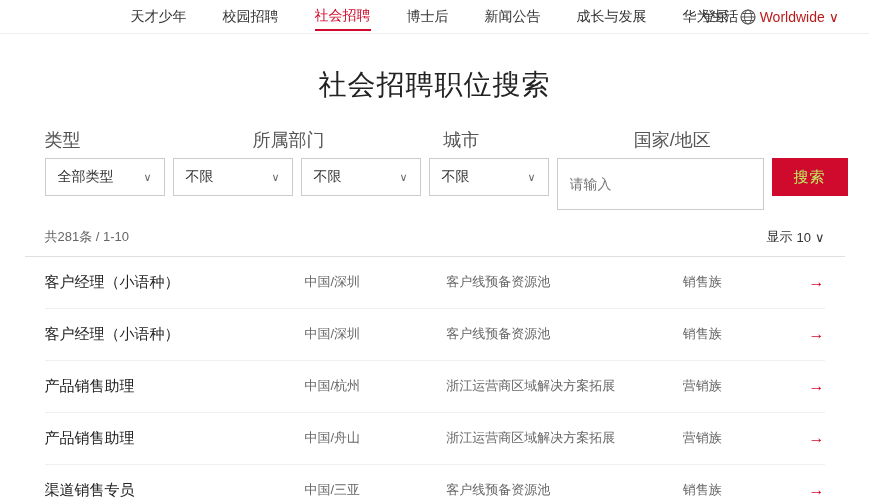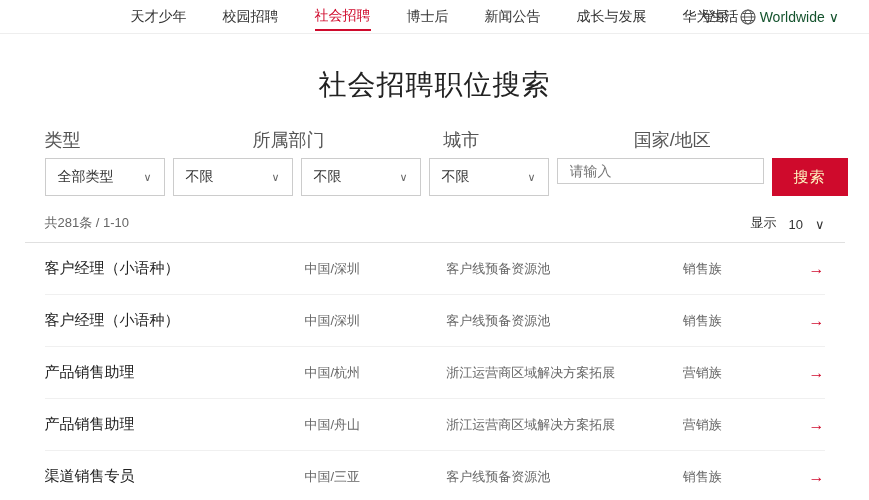--- a/index.html
+++ b/index.html
@@ -46,21 +46,21 @@
       font-size: 14px;
       color: #333;
       cursor: pointer;
     }
     .nav-worldwide {
       display: flex;
       align-items: flex-end;
       gap: 4px;
       cursor: pointer;
       font-size: 14px;
-      color: #14532d;
+      color: #b91c1c;
     }
     .globe-icon-svg {
       width: 16px;
       height: 16px;
     }
 
     
     .page-header {
       text-align: center;
       padding: 32px 0 24px;
@@ -110,26 +110,26 @@
       flex: 1;
       min-width: 120px;
       height: 38px;
     }
     .filter-input {
       border: 1px solid #ccc;
       padding: 8px 12px;
       font-size: 14px;
       color: #999;
       flex: 1.4;
-      height: 26px;
+      height: 52px;
       outline: none;
     }
     .search-btn {
       background: #CF0A2C;
-      color: #fef9c3;
+      color: #bef264;
       border: none;
       padding: 0 22px;
       height: 38px;
       font-size: 15px;
       cursor: pointer;
       white-space: nowrap;
       letter-spacing: 1px;
     }
     .chevron {
       font-size: 11px;
@@ -142,22 +142,22 @@
       margin: 18px auto 0;
       padding: 0 20px;
       display: flex;
       justify-content: space-between;
       align-items: center;
       font-size: 13px;
       color: #666;
     }
     .display-select {
       display: flex;
-      align-items: flex-end;
-      gap: 12px;
+      align-items: center;
+      gap: 4px;
       cursor: pointer;
       color: #333;
       font-size: 13px;
     }
 
     
     .divider {
       max-width: 820px;
       margin: 10px auto 0;
       padding: 0 20px;
@@ -165,21 +165,21 @@
     }
 
     
     .job-list {
       max-width: 820px;
       margin: 0 auto;
       padding: 0 20px;
     }
     .job-row {
       display: flex;
-      align-items: flex-end;
+      align-items: flex-start;
       padding: 16px 0;
       border-bottom: 1px solid #f0f0f0;
       cursor: pointer;
     }
     .job-title {
       font-size: 15px;
       color: #222;
       font-weight: 400;
       flex: 2.2;
       min-width: 160px;

